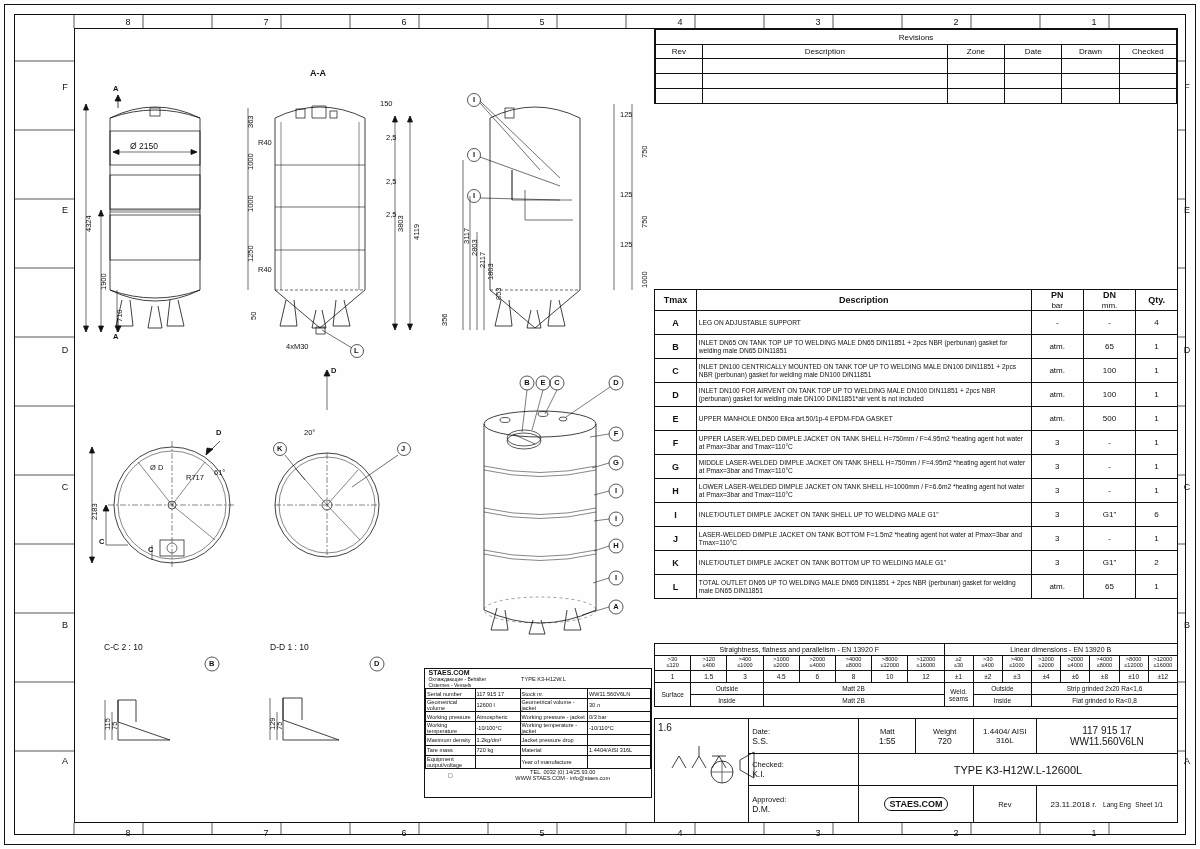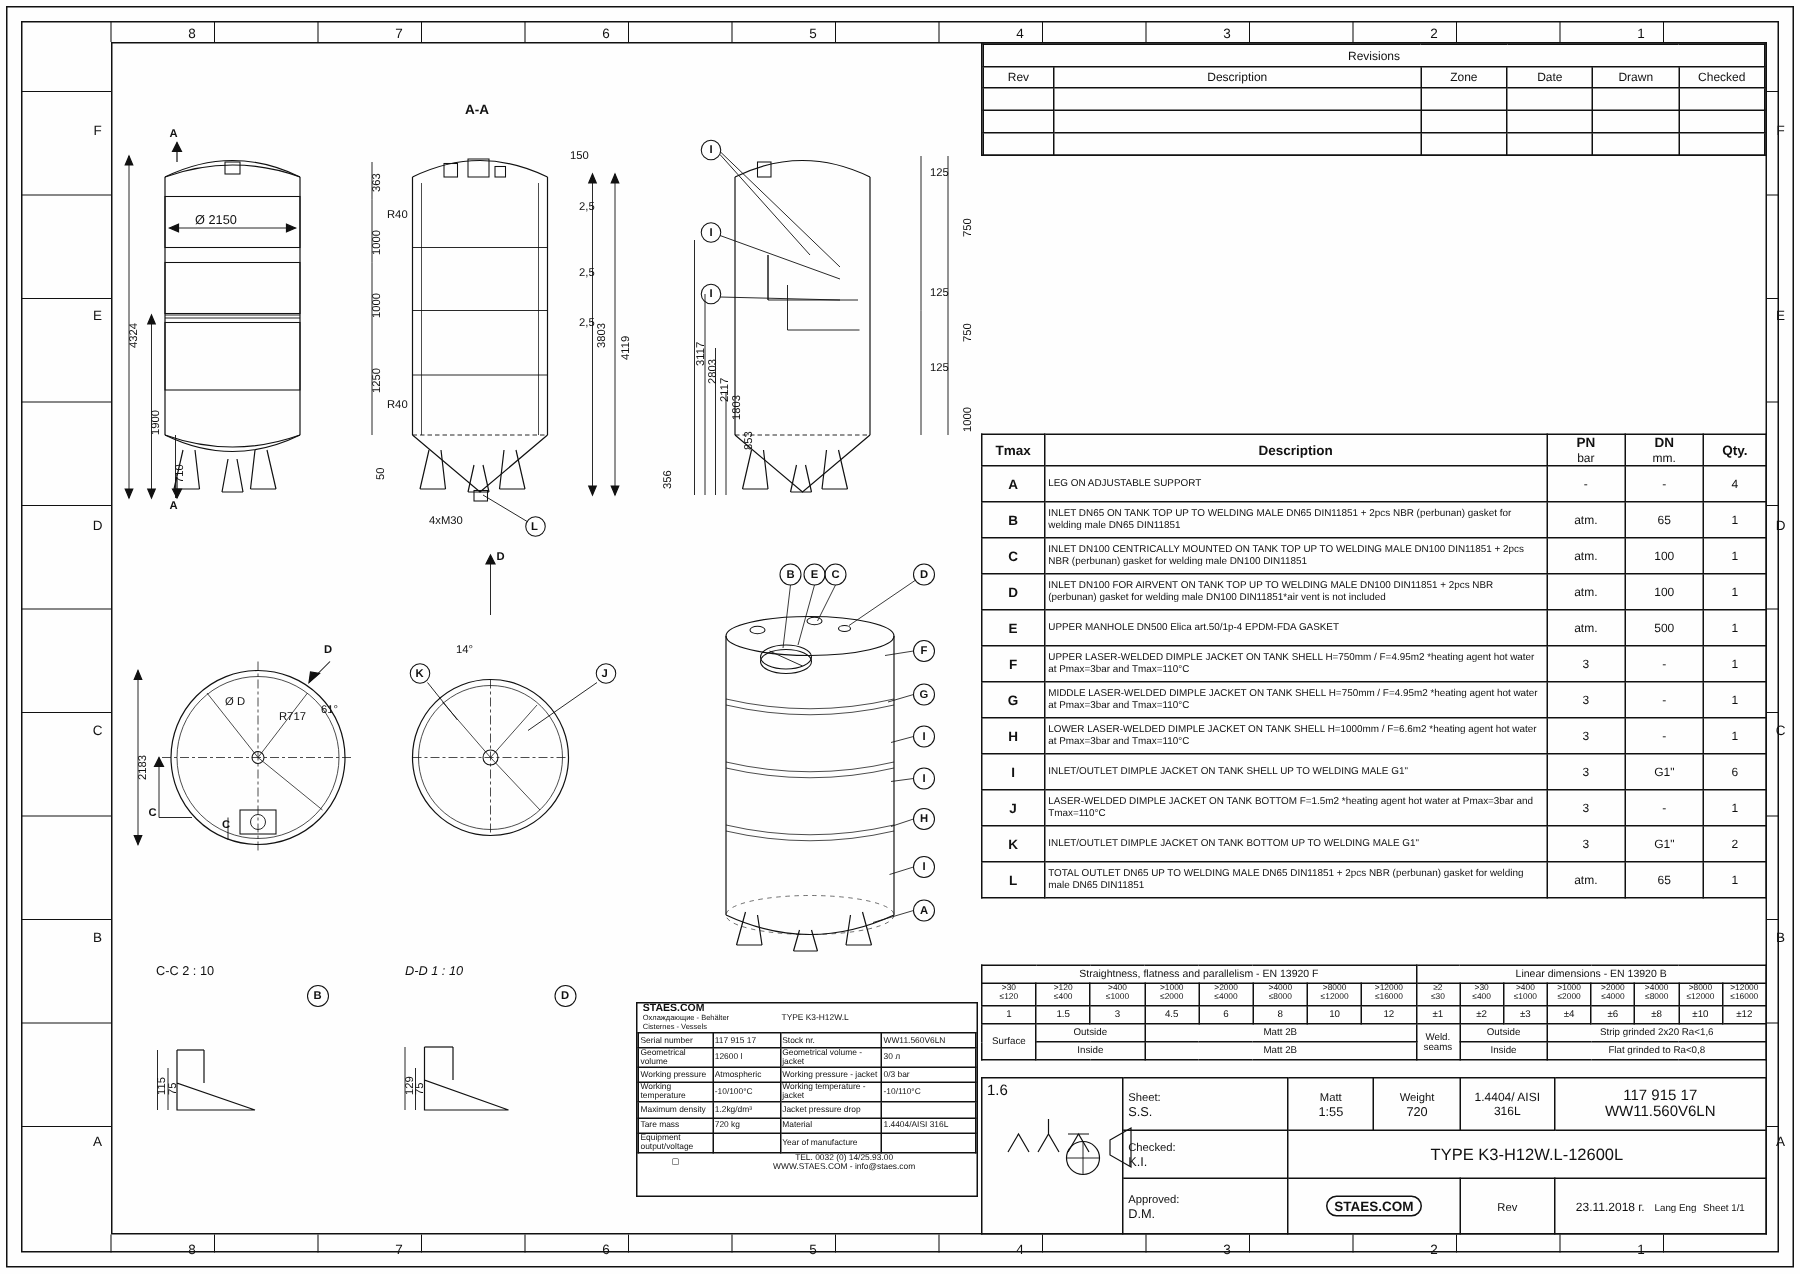--- a/index.html
+++ b/index.html
@@ -424,24 +424,24 @@
 
   <div class="txt vt" style="left:90px;top:520px;">2183</div>
   <div class="txt" style="left:150px;top:463px;">Ø D</div>
   <div class="txt" style="left:154px;top:473px;padding-left:32px;">R717</div>
   <div class="txt" style="left:214px;top:468px;">61°</div>
   <div class="txt" style="left:99px;top:537px;font-weight:bold;">C</div>
   <div class="txt" style="left:148px;top:545px;font-weight:bold;">C</div>
   <div class="txt" style="left:277px;top:444px;font-weight:bold;">K</div>
   <div class="txt" style="left:401px;top:444px;font-weight:bold;">J</div>
   <div class="txt" style="left:216px;top:428px;font-weight:bold;">D</div>
-  <div class="txt" style="left:304px;top:428px;">14°</div>
+  <div class="txt" style="left:304px;top:428px;">20°</div>
 
   <div class="txt" style="left:104px;top:642px;font-size:8.5px;">C-C 2 : 10</div>
-  <div class="txt" style="left:270px;top:642px;font-size:8.5px;font-style:italic;">D-D 1 : 10</div>
+  <div class="txt" style="left:270px;top:642px;font-size:8.5px;">D-D 1 : 10</div>
   <div class="txt vt" style="left:103px;top:730px;">115</div>
   <div class="txt vt" style="left:110px;top:730px;">75</div>
   <div class="txt vt" style="left:268px;top:730px;">129</div>
   <div class="txt vt" style="left:275px;top:730px;">75</div>
   <div class="txt" style="left:209px;top:659px;font-weight:bold;">B</div>
   <div class="txt" style="left:374px;top:659px;font-weight:bold;">D</div>
 
   <div class="txtc" style="left:521px;top:378px;width:12px;font-weight:bold;">B</div>
   <div class="txtc" style="left:537px;top:378px;width:12px;font-weight:bold;">E</div>
   <div class="txtc" style="left:551px;top:378px;width:12px;font-weight:bold;">C</div>
@@ -746,21 +746,21 @@
           <col style="width:11%">
           <col style="width:12%">
           <col style="width:27%">
         </colgroup>
       <tbody>
           <tr style="height:26px;">
         <td rowspan="3" style="text-align:left;vertical-align:top;">
           <span style="font-size:10px;">1.6</span>
         </td>
         <td>
-          <div>Sheet:</div>
+          <div>Date:</div>
           <div style="font-size:8.5px;">S.S.</div>
         </td>
         <td style="text-align:center;">
           <div>Matt</div>
           <div style="font-size:8.5px;">1:55</div>
         </td>
         <td style="text-align:center;">
           <div>Weight</div>
           <div style="font-size:8.5px;">720</div>
         </td>

